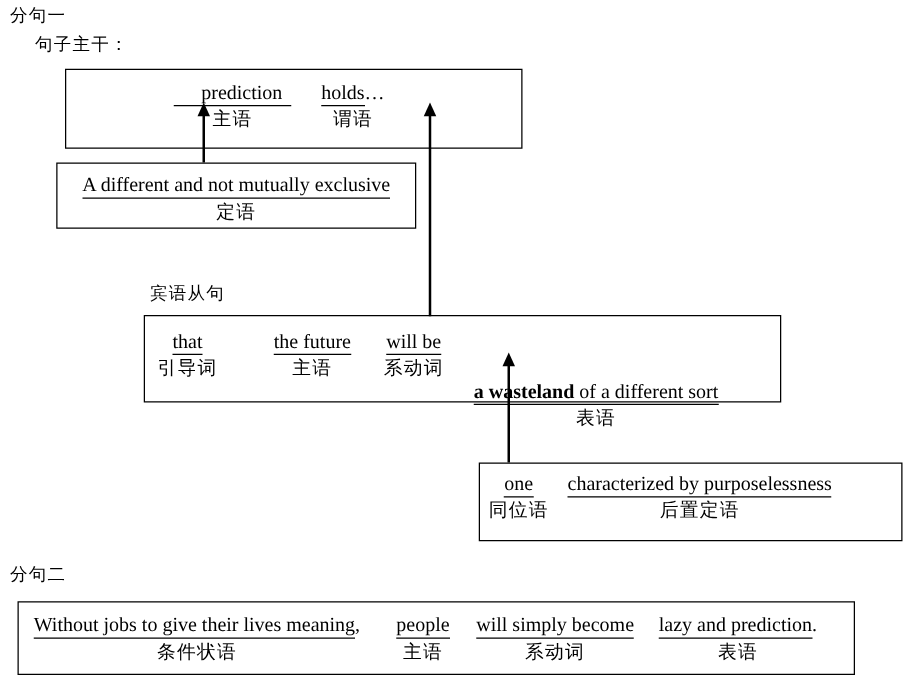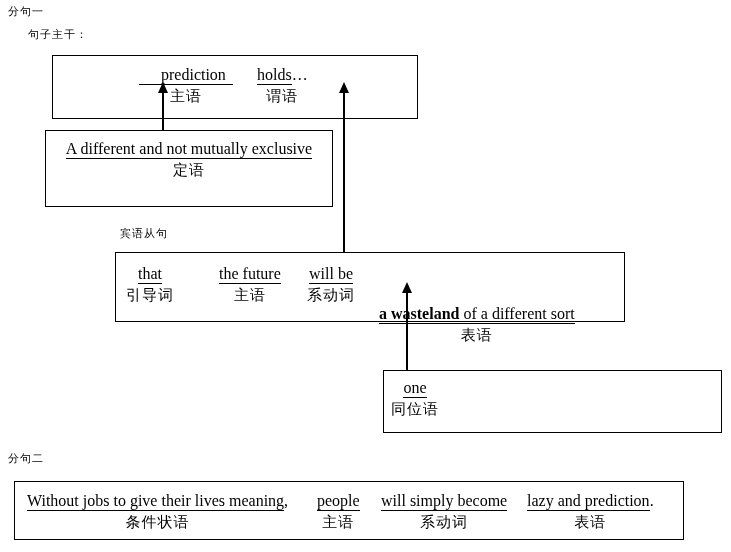--- a/index.html
+++ b/index.html
@@ -2,29 +2,29 @@
 <html><head>
 <meta charset="utf-8">
 <style>
   * { margin:0; padding:0; box-sizing:border-box; }
   html,body { background:#fff; }
   .page {
     position:relative; width:731px; height:552px; background:#fff;
     font-family:"Liberation Serif","DejaVu Serif",serif; color:#000;
     overflow:hidden;
   }
-  .heading { position:absolute; font-size:11px; letter-spacing:1px; white-space:nowrap; }
+  .heading { position:absolute; font-size:14px; letter-spacing:1px; white-space:nowrap; }
   #lbl-clause1   { left:8px;   top:4px; }
   #lbl-trunk     { left:28px;  top:27px; }
   #lbl-objclause { left:120px; top:226px; }
   #lbl-clause2   { left:8px;   top:451px; }
 
   .box { position:absolute; border:1px solid #000; background:#fff; }
   #box-main    { left:52px;  top:55px;  width:366px; height:64px; }
-  #box-attr    { left:45px;  top:130px; width:288px; height:77px; }
+  #box-attr    { left:45px;  top:130px; width:288px; height:53px; }
   #box-obj     { left:115px; top:252px; width:510px; height:70px; }
   #box-appos   { left:383px; top:370px; width:339px; height:63px; }
   #box-clause2 { left:14px;  top:481px; width:670px; height:59px; }
 
   .seg { position:absolute; display:flex; flex-direction:column; align-items:center; }
   .seg-center { position:absolute; left:0; right:0; display:flex; flex-direction:column; align-items:center; }
   .word { font-size:16px; line-height:19px; white-space:nowrap; }
   .u { border-bottom:1px solid #000; padding-bottom:1px; }
   .lead-pad { padding-left:22px; padding-right:7px; }
   .bold { font-weight:bold; }
@@ -102,20 +102,24 @@
       <div class="word"><span class="u"><span class="bold">a wasteland</span><span> of a different sort</span></span></div>
       <div class="role">表语</div>
     </div>
   </div>
 
   <div class="box" id="box-appos">
     <div class="seg" id="seg-a0">
       <div class="word"><span class="u">one</span></div>
       <div class="role">同位语</div>
     </div>
+    <div class="seg" id="seg-a1">
+      <div class="word"><span class="u">characterized by purposelessness</span></div>
+      <div class="role">后置定语</div>
+    </div>
   </div>
 
   <div class="heading" id="lbl-clause2">分句二</div>
 
   <div class="box" id="box-clause2">
     <div class="seg" id="seg-c0">
       <div class="word"><span class="u">Without jobs to give their lives meaning</span><span>,</span></div>
       <div class="role">条件状语</div>
     </div>
     <div class="seg" id="seg-c1">

